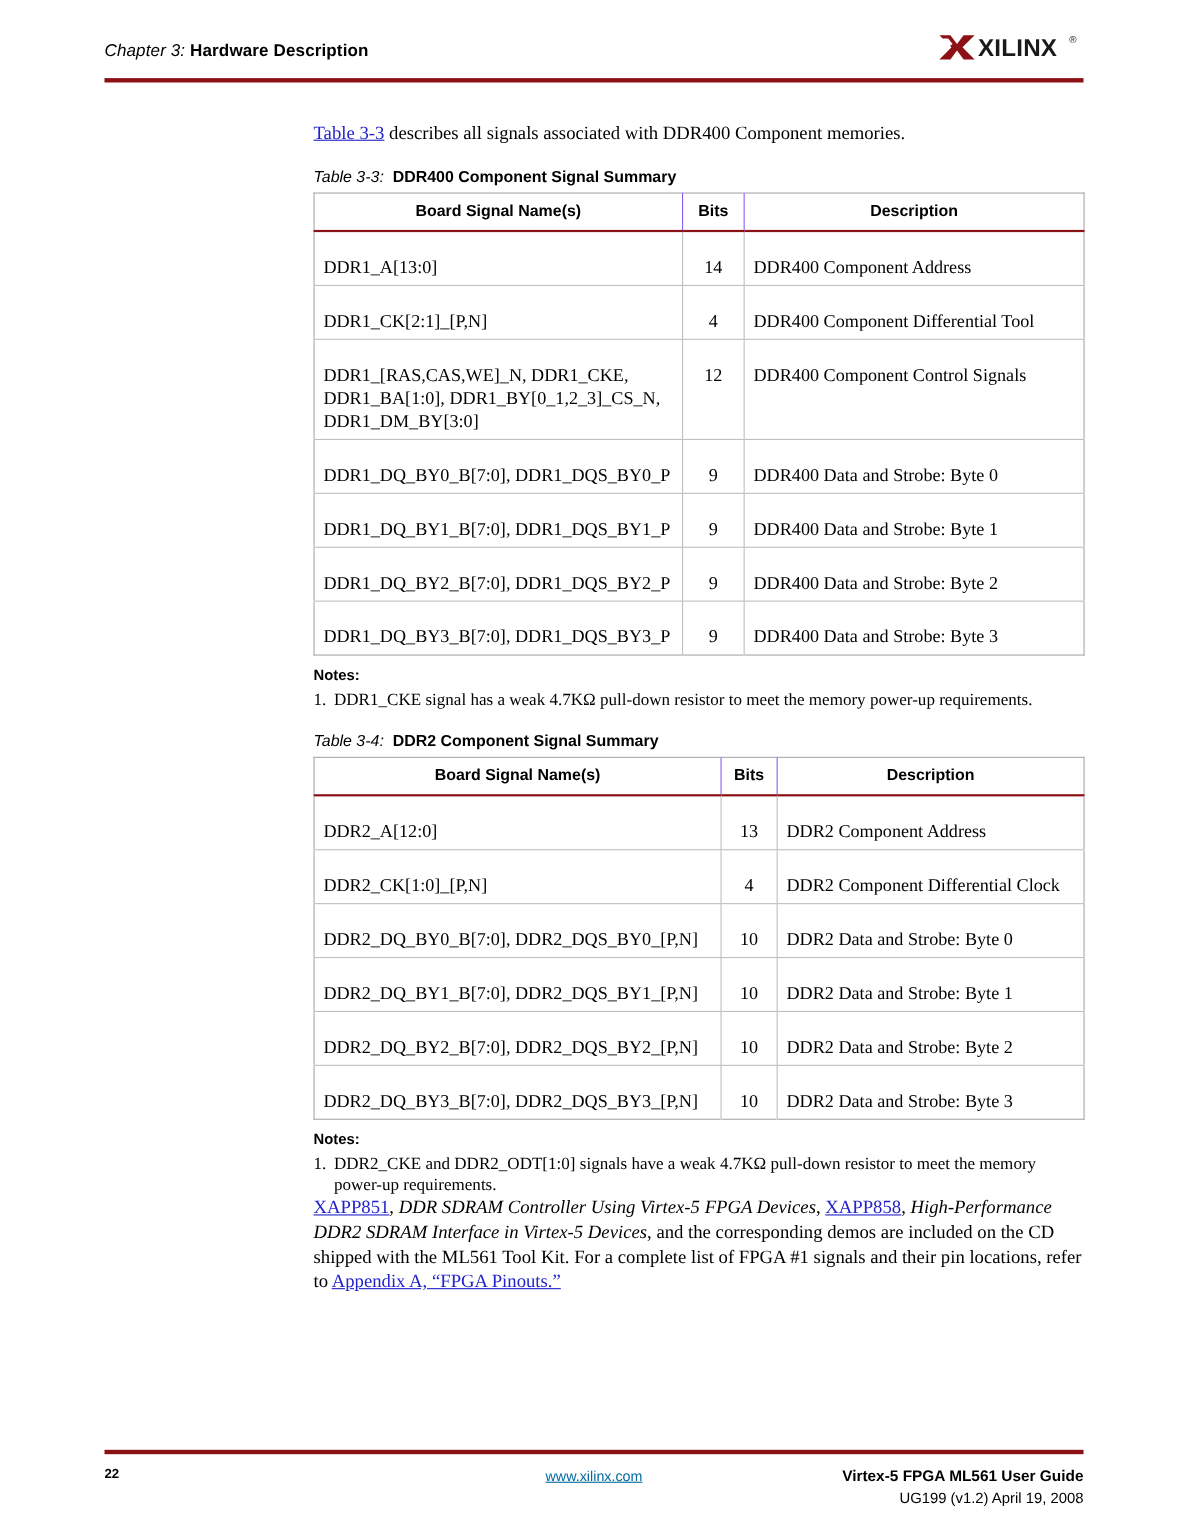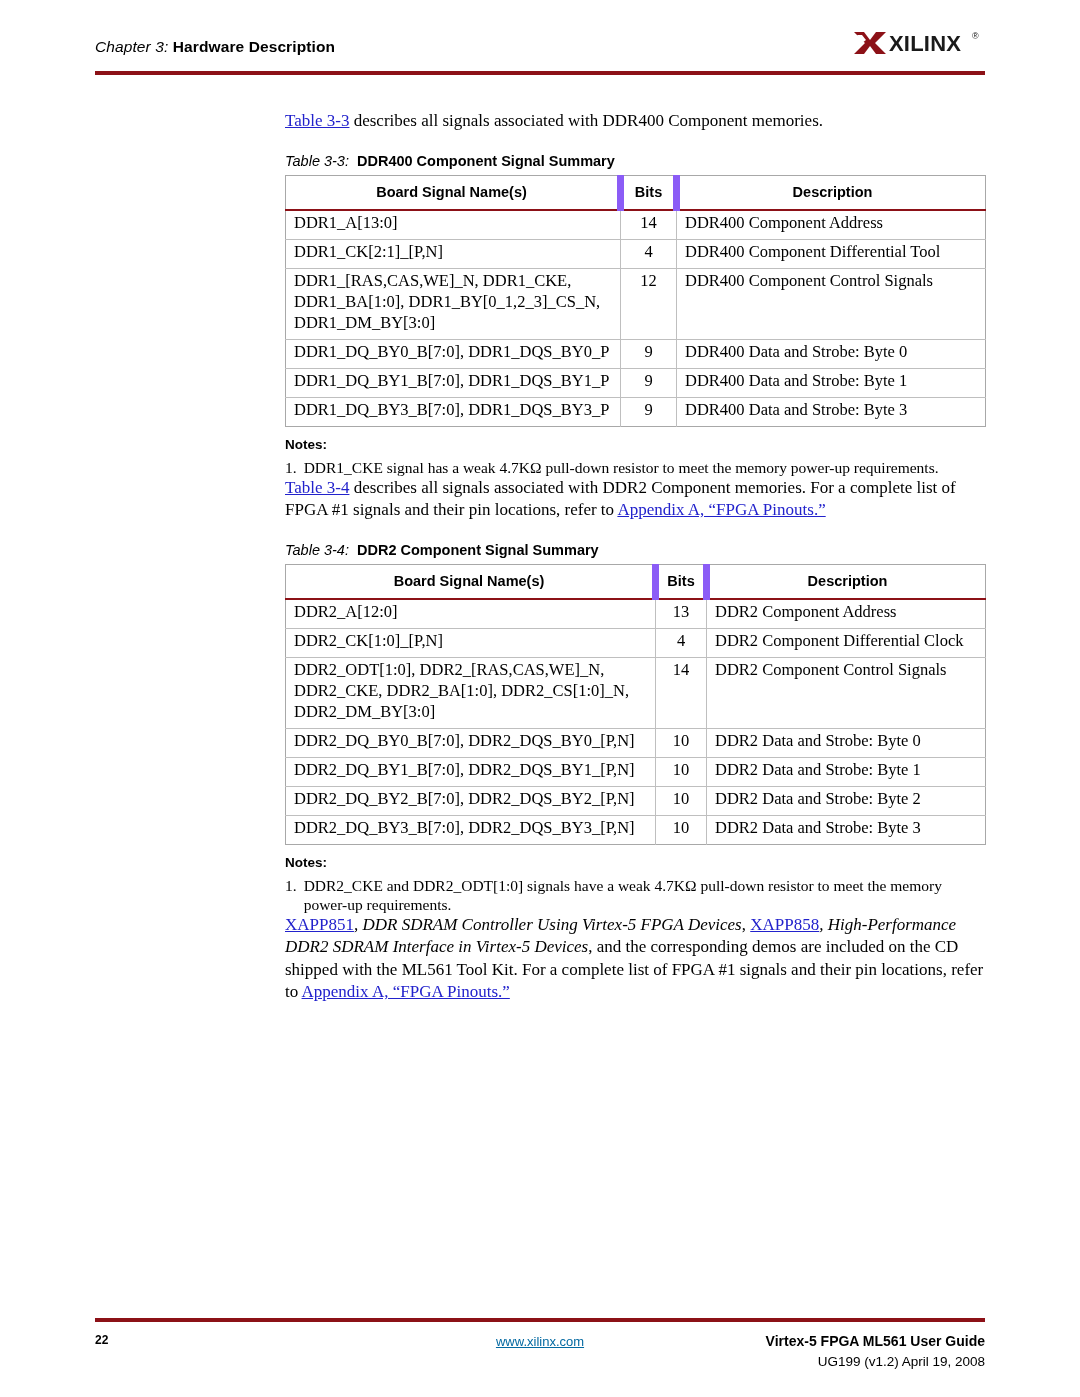--- a/index.html
+++ b/index.html
@@ -81,30 +81,30 @@
     width: 700px;
     table-layout: fixed;
     border: 1px solid #a8a8a8;
   }
   table.sigtable th {
     font-family: "Liberation Sans", sans-serif;
     font-weight: bold;
     font-size: 14.5px;
     text-align: center;
     padding: 8px 6px 9px 6px;
-    border-right: 7px solid #8b5cf6;
+    border-right: 1px solid #8b5cf6;
     border-bottom: 2.5px solid #8c1117;
     vertical-align: middle;
   }
   table.sigtable th:last-child { border-right: none; }
   table.sigtable td {
     font-family: "Liberation Serif", serif;
     font-size: 16.5px;
     line-height: 21px;
-    padding: 1px 8px 6px 8px;
+    padding: 21px 8px 6px 8px;
     border-right: 1px solid #bfbfbf;
     border-bottom: 1px solid #bfbfbf;
     vertical-align: top;
   }
   table.sigtable td:last-child { border-right: none; }
   table.sigtable tr:last-child td { border-bottom: none; }
   td.c-bits { text-align: center; }
   td.c-desc { text-align: left; }
 
   
@@ -277,36 +277,40 @@
         <td>DDR1_DQ_BY0_B[7:0], DDR1_DQS_BY0_P</td>
         <td class="c-bits">9</td>
         <td class="c-desc">DDR400 Data and Strobe: Byte 0</td>
       </tr>
       <tr>
         <td>DDR1_DQ_BY1_B[7:0], DDR1_DQS_BY1_P</td>
         <td class="c-bits">9</td>
         <td class="c-desc">DDR400 Data and Strobe: Byte 1</td>
       </tr>
       <tr>
+        <td>DDR1_DQ_BY2_B[7:0], DDR1_DQS_BY2_P</td>
+        <td class="c-bits">9</td>
+        <td class="c-desc">DDR400 Data and Strobe: Byte 2</td>
+      </tr>
+      <tr>
         <td>DDR1_DQ_BY3_B[7:0], DDR1_DQS_BY3_P</td>
         <td class="c-bits">9</td>
         <td class="c-desc">DDR400 Data and Strobe: Byte 3</td>
       </tr>
     </tbody>
   </table>
 
   <div class="notes-block">
     <div class="notes-title">Notes:</div>
     <div class="note-item">
       <span class="note-num">1.</span>
       <span class="note-txt">DDR1_CKE signal has a weak 4.7KΩ pull-down resistor to meet the memory power-up requirements.</span>
     </div>
   </div>
 
-  <p class="body-text para-gap"><a class="xlink" href="#">Table 3-4</a><span> describes all signals associated with DDR2 Component memories. For a complete list of FPGA #1 signals and their pin locations, refer to </span><a class="xlink" href="#">Appendix A, “FPGA Pinouts.”</a></p>
 
   <div class="tbl-caption">
     <span class="cap-label">Table 3-4:</span><span class="cap-title">DDR2 Component Signal Summary</span>
   </div>
 
   <table class="sigtable t34">
     <colgroup>
         <col class="c1">
         <col class="c2">
         <col class="c3">
@@ -322,25 +326,20 @@
       <tr>
         <td>DDR2_A[12:0]</td>
         <td class="c-bits">13</td>
         <td class="c-desc">DDR2 Component Address</td>
       </tr>
       <tr class="row-tall">
         <td>DDR2_CK[1:0]_[P,N]</td>
         <td class="c-bits">4</td>
         <td class="c-desc">DDR2 Component Differential Clock</td>
       </tr>
-      <tr class="row-tall2">
-        <td>DDR2_ODT[1:0], DDR2_[RAS,CAS,WE]_N, DDR2_CKE, DDR2_BA[1:0], DDR2_CS[1:0]_N, DDR2_DM_BY[3:0]</td>
-        <td class="c-bits">14</td>
-        <td class="c-desc">DDR2 Component Control Signals</td>
-      </tr>
       <tr>
         <td>DDR2_DQ_BY0_B[7:0], DDR2_DQS_BY0_[P,N]</td>
         <td class="c-bits">10</td>
         <td class="c-desc">DDR2 Data and Strobe: Byte 0</td>
       </tr>
       <tr>
         <td>DDR2_DQ_BY1_B[7:0], DDR2_DQS_BY1_[P,N]</td>
         <td class="c-bits">10</td>
         <td class="c-desc">DDR2 Data and Strobe: Byte 1</td>
       </tr>

